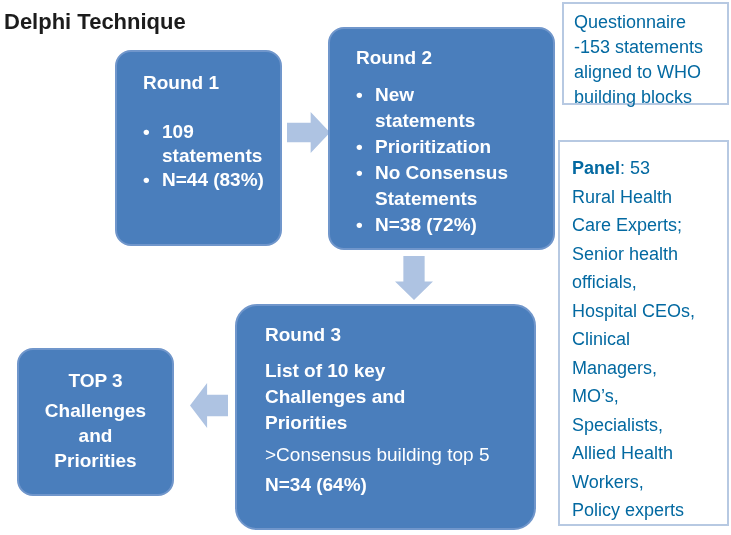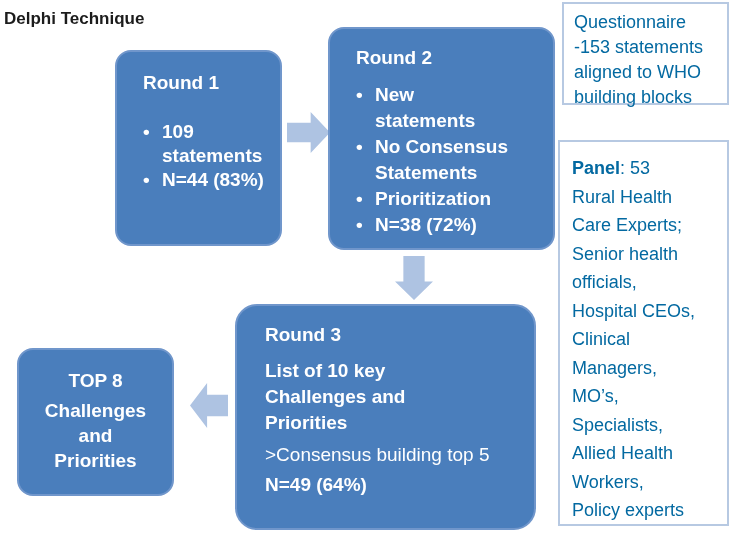--- a/index.html
+++ b/index.html
@@ -8,21 +8,21 @@
     width: 731px;
     height: 535px;
     background: #ffffff;
     font-family: "Liberation Sans", sans-serif;
     overflow: hidden;
   }
   .title {
     position: absolute;
     left: 4px;
     top: 9px;
-    font-size: 17px;
+    font-size: 22px;
     font-weight: bold;
     color: #1c1c1c;
   }
   
   .box {
     position: absolute;
     box-sizing: border-box;
     background: #4a7ebc;
     border: 2px solid #7096cb;
     color: #ffffff;
@@ -161,42 +161,42 @@
       </ul>
   </div>
 
   <div class="arrow arrow-right"></div>
 
   <div class="box round2">
     <div class="box-heading">Round 2</div>
     <ul class="bullets">
         <li>New
 statements</li>
+        <li>Prioritization</li>
         <li>No Consensus
 Statements</li>
-        <li>Prioritization</li>
         <li>N=38 (72%)</li>
       </ul>
   </div>
 
   <div class="arrow arrow-down"></div>
 
   <div class="box round3">
     <div class="box-heading">Round 3</div>
     <p class="body-bold">List of 10 key
 Challenges and
 Priorities</p>
     <p class="body-regular">&gt;Consensus building top 5</p>
-    <p class="stat">N=49 (64%)</p>
+    <p class="stat">N=34 (64%)</p>
   </div>
 
   <div class="arrow arrow-left"></div>
 
   <div class="box top5">
-    <div class="box-heading">TOP 8</div>
+    <div class="box-heading">TOP 3</div>
     <p class="body-center">Challenges
 and
 Priorities</p>
   </div>
 
   <div class="note note-questionnaire"><span>Questionnaire
 -153 statements
 aligned to WHO
 building blocks</span></div>
 

